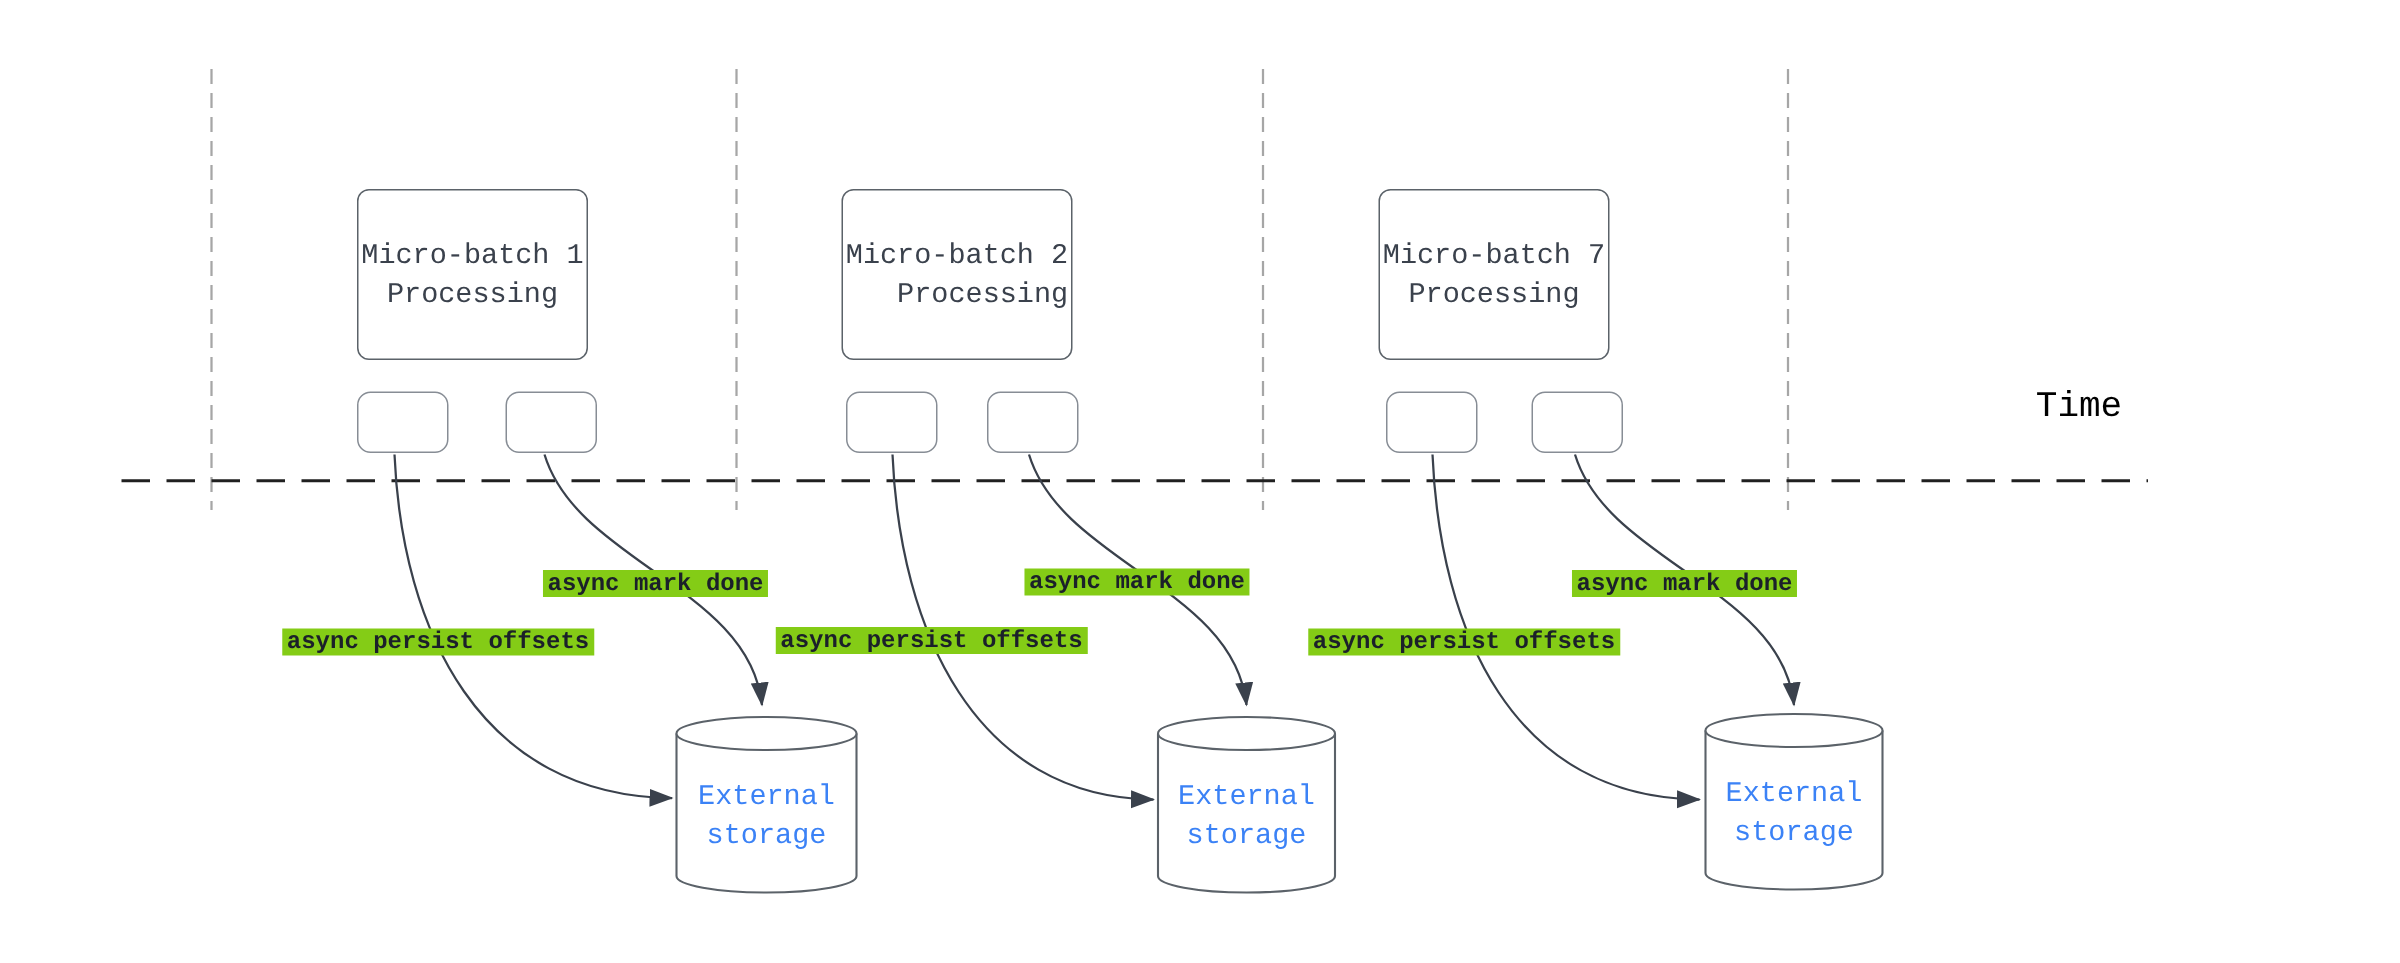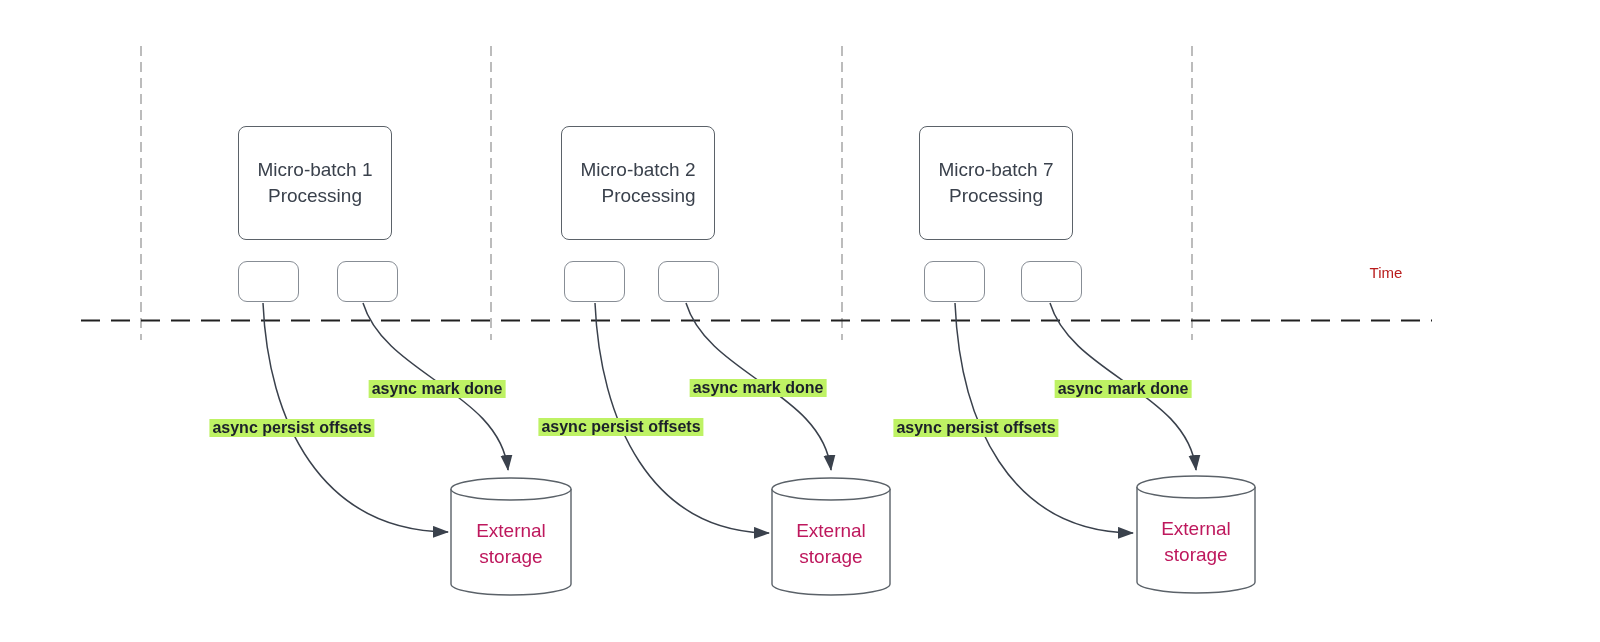--- a/index.html
+++ b/index.html
@@ -1,44 +1,44 @@
 <!DOCTYPE html>
 <html><head>
 <meta charset="utf-8">
 <style>
   html,body{margin:0;padding:0;background:#fff;}
   .canvas{
     position:relative;width:1432px;height:642px;background:#ffffff;
-    font-family:Liberation Sans, sans-serif;overflow:hidden;
+    font-family:Liberation Mono, monospace;overflow:hidden;
   }
   .layer{position:absolute;left:0;top:0;}
   .bigbox{
     position:absolute;top:126px;width:152px;height:112px;
     border:1.5px solid #5b6269;border-radius:8px;background:#fff;
     display:flex;align-items:center;justify-content:center;text-align:center;
     color:#3a414c;font-size:19px;line-height:26px;
   }
   .bigbox span{display:block;}
   .smallbox{
     position:absolute;top:261px;width:59px;height:39px;
     border:1.3px solid #878d95;border-radius:9px;background:#fff;
   }
   .cyl-label{
     position:absolute;width:150px;text-align:center;transform:translateX(-50%);
-    color:#be185d;font-size:19px;line-height:26px;top:518px;
+    color:#3b82f6;font-size:19px;line-height:26px;top:518px;
   }
   .cyl-label span{display:block;}
   .async-label{
     position:absolute;transform:translate(-50%,-50%);
-    font-size:16px;font-weight:bold;color:#1b202a;background:#bef264;
+    font-size:16px;font-weight:bold;color:#1b202a;background:#84cc16;
     padding:0 3px;white-space:nowrap;
   }
   .time-label{
     position:absolute;transform:translate(-50%,-50%);
-    font-size:15px;color:#b91c1c;white-space:nowrap;
+    font-size:24px;color:#000000;white-space:nowrap;
   }
 </style>
 </head>
 <body>
 
 <div class="canvas">
 
   <svg class="layer" width="1600" height="642" viewBox="0 0 1600 642">
     <defs>
       <marker id="arrow" markerUnits="userSpaceOnUse" markerWidth="18" markerHeight="14" refX="15" refY="6" orient="auto">

